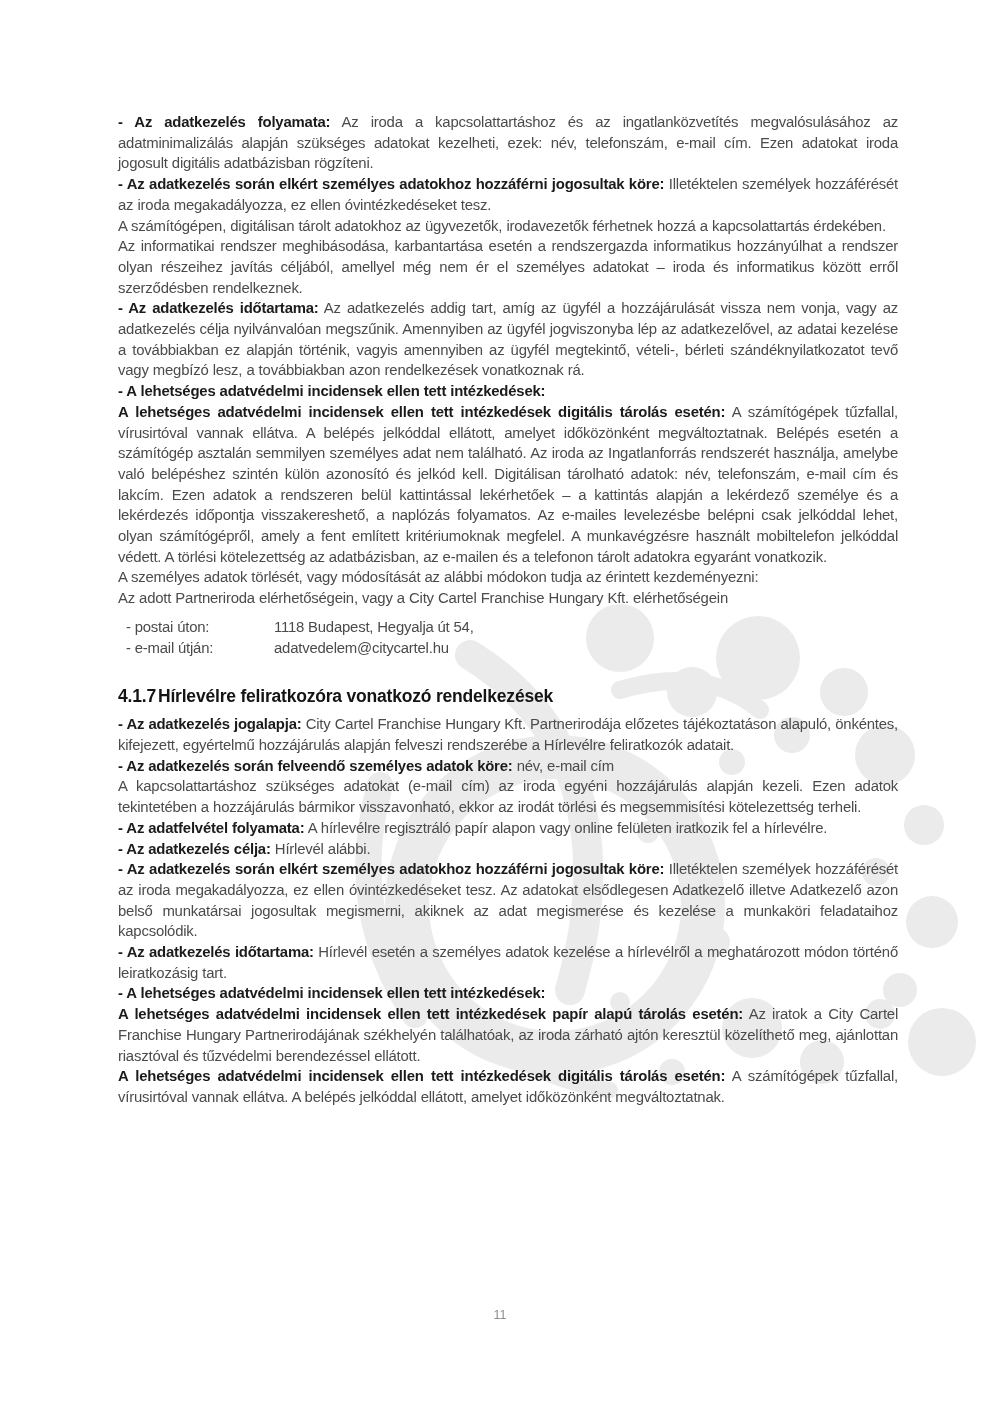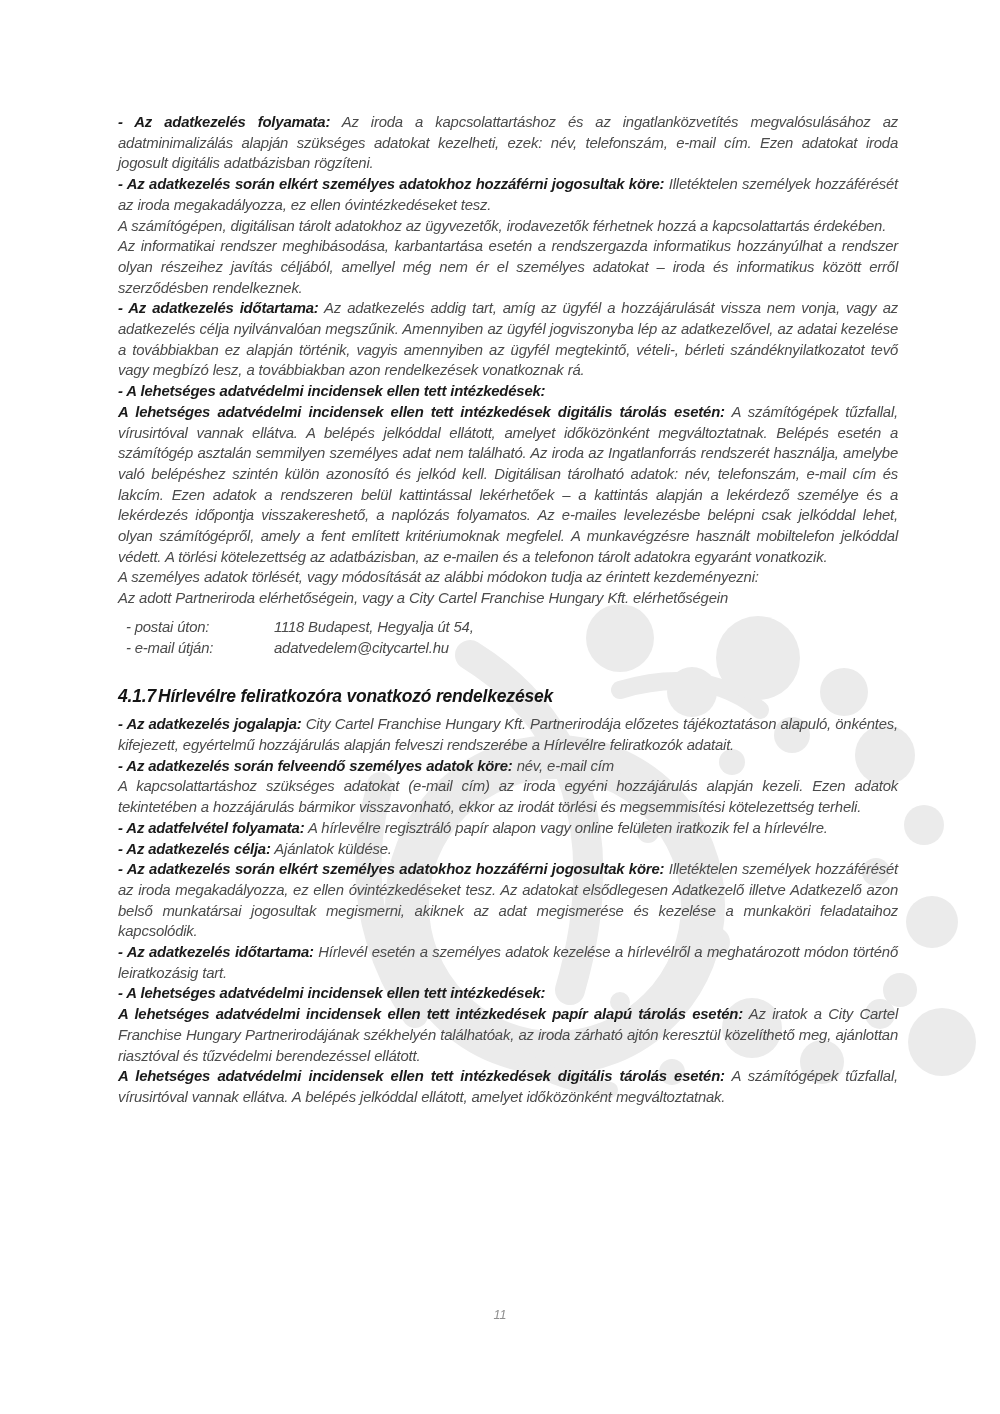--- a/index.html
+++ b/index.html
@@ -8,21 +8,21 @@
     background:#ffffff;
     font-family:"Liberation Sans",sans-serif;
     position:relative;
     overflow:hidden;
   }
   .watermark{
     position:absolute;left:320px;top:570px;width:660px;height:570px;
     z-index:0;pointer-events:none;
   }
   .content{
-    position:absolute;left:118px;top:112px;width:780px;z-index:1;font-style:italic;
+    position:absolute;left:118px;top:112px;width:780px;z-index:1;
   }
   .para{
     margin:0;
     font-size:14.9px;line-height:20.7px;
     color:#4b4b4b;
     text-align:justify;
     letter-spacing:-0.2px;
     word-spacing:0.2px;
   }
   .para .lead{color:#1b1b1b;font-weight:bold;}
@@ -33,21 +33,21 @@
   .heading{
     margin:27px 0 7px 0;
     font-size:17.5px;line-height:22px;
     color:#141414;font-weight:bold;
     letter-spacing:-0.2px;
   }
   .hnum{display:inline-block;min-width:40px;}
   .pagenum{
     position:absolute;top:1308px;left:0;width:100%;
     text-align:center;
-    font-size:12.5px;color:#8f8f8f;z-index:1;font-style:italic;
+    font-size:12.5px;color:#8f8f8f;z-index:1;
   }
 </style>
 </head>
 <body>
 
 <div class="watermark">
   <svg width="660" height="570" viewBox="0 0 660 570" xmlns="http://www.w3.org/2000/svg">
     <g fill="none" stroke="#ebebeb" stroke-linecap="round">
       <circle cx="235" cy="335" r="148" stroke-width="44"></circle>
       <path d="M 150,85 C 255,150 295,265 250,420" stroke-width="30"></path>
@@ -105,21 +105,21 @@
   </div>
 
   <h3 class="heading">
     <span class="hnum">4.1.7</span><span class="htitle">Hírlevélre feliratkozóra vonatkozó rendelkezések</span>
   </h3>
 
   <p class="para"><strong class="lead">- Az adatkezelés jogalapja:</strong><span> City Cartel Franchise Hungary Kft. Partnerirodája előzetes tájékoztatáson alapuló, önkéntes, kifejezett, egyértelmű hozzájárulás alapján felveszi rendszerébe a Hírlevélre feliratkozók adatait.</span></p>
   <p class="para"><strong class="lead">- Az adatkezelés során felveendő személyes adatok köre:</strong><span> név, e-mail cím</span></p>
   <p class="para"><strong class="lead"></strong><span>A kapcsolattartáshoz szükséges adatokat (e-mail cím) az iroda egyéni hozzájárulás alapján kezeli. Ezen adatok tekintetében a hozzájárulás bármikor visszavonható, ekkor az irodát törlési és megsemmisítési kötelezettség terheli.</span></p>
   <p class="para"><strong class="lead">- Az adatfelvétel folyamata:</strong><span> A hírlevélre regisztráló papír alapon vagy online felületen iratkozik fel a hírlevélre.</span></p>
-  <p class="para"><strong class="lead">- Az adatkezelés célja:</strong><span> Ajánlatok küldése.</span></p>
+  <p class="para"><strong class="lead">- Az adatkezelés célja:</strong><span> Hírlevél alábbi.</span></p>
   <p class="para"><strong class="lead">- Az adatkezelés során elkért személyes adatokhoz hozzáférni jogosultak köre:</strong><span> Illetéktelen személyek hozzáférését az iroda megakadályozza, ez ellen óvintézkedéseket tesz. Az adatokat elsődlegesen Adatkezelő illetve Adatkezelő azon belső munkatársai jogosultak megismerni, akiknek az adat megismerése és kezelése a munkaköri feladataihoz kapcsolódik.</span></p>
   <p class="para"><strong class="lead">- Az adatkezelés időtartama:</strong><span> Hírlevél esetén a személyes adatok kezelése a hírlevélről a meghatározott módon történő leiratkozásig tart.</span></p>
   <p class="para"><strong class="lead">- A lehetséges adatvédelmi incidensek ellen tett intézkedések:</strong><span></span></p>
   <p class="para"><strong class="lead">A lehetséges adatvédelmi incidensek ellen tett intézkedések papír alapú tárolás esetén:</strong><span> Az iratok a City Cartel Franchise Hungary Partnerirodájának székhelyén találhatóak, az iroda zárható ajtón keresztül közelíthető meg, ajánlottan riasztóval és tűzvédelmi berendezéssel ellátott.</span></p>
   <p class="para"><strong class="lead">A lehetséges adatvédelmi incidensek ellen tett intézkedések digitális tárolás esetén:</strong><span> A számítógépek tűzfallal, vírusirtóval vannak ellátva. A belépés jelkóddal ellátott, amelyet időközönként megváltoztatnak.</span></p>
 
 </div>
 
 <div class="pagenum">11</div>
 

